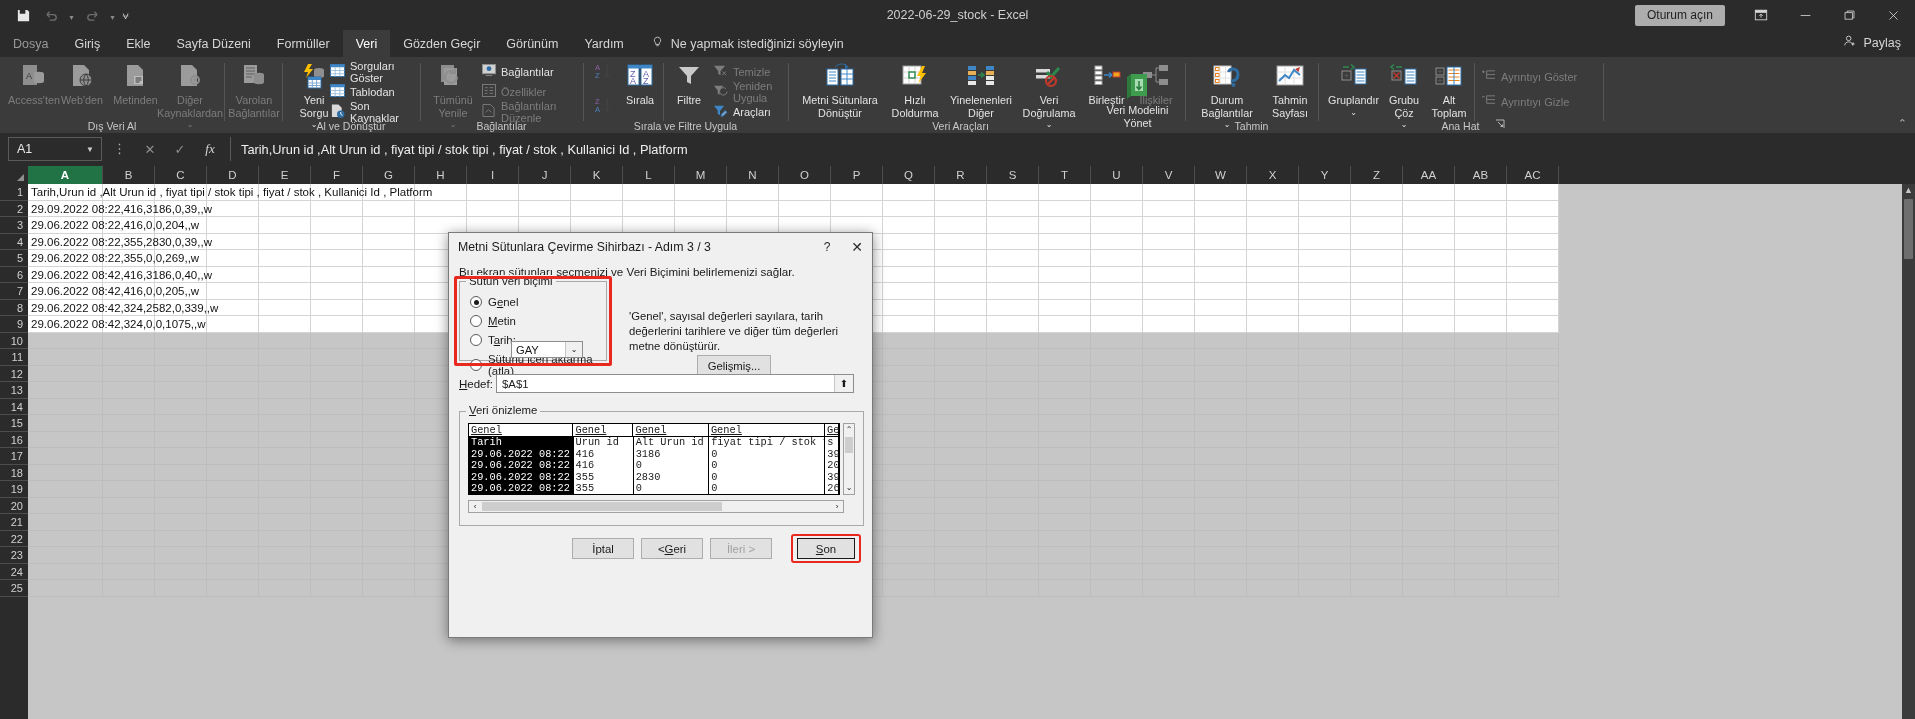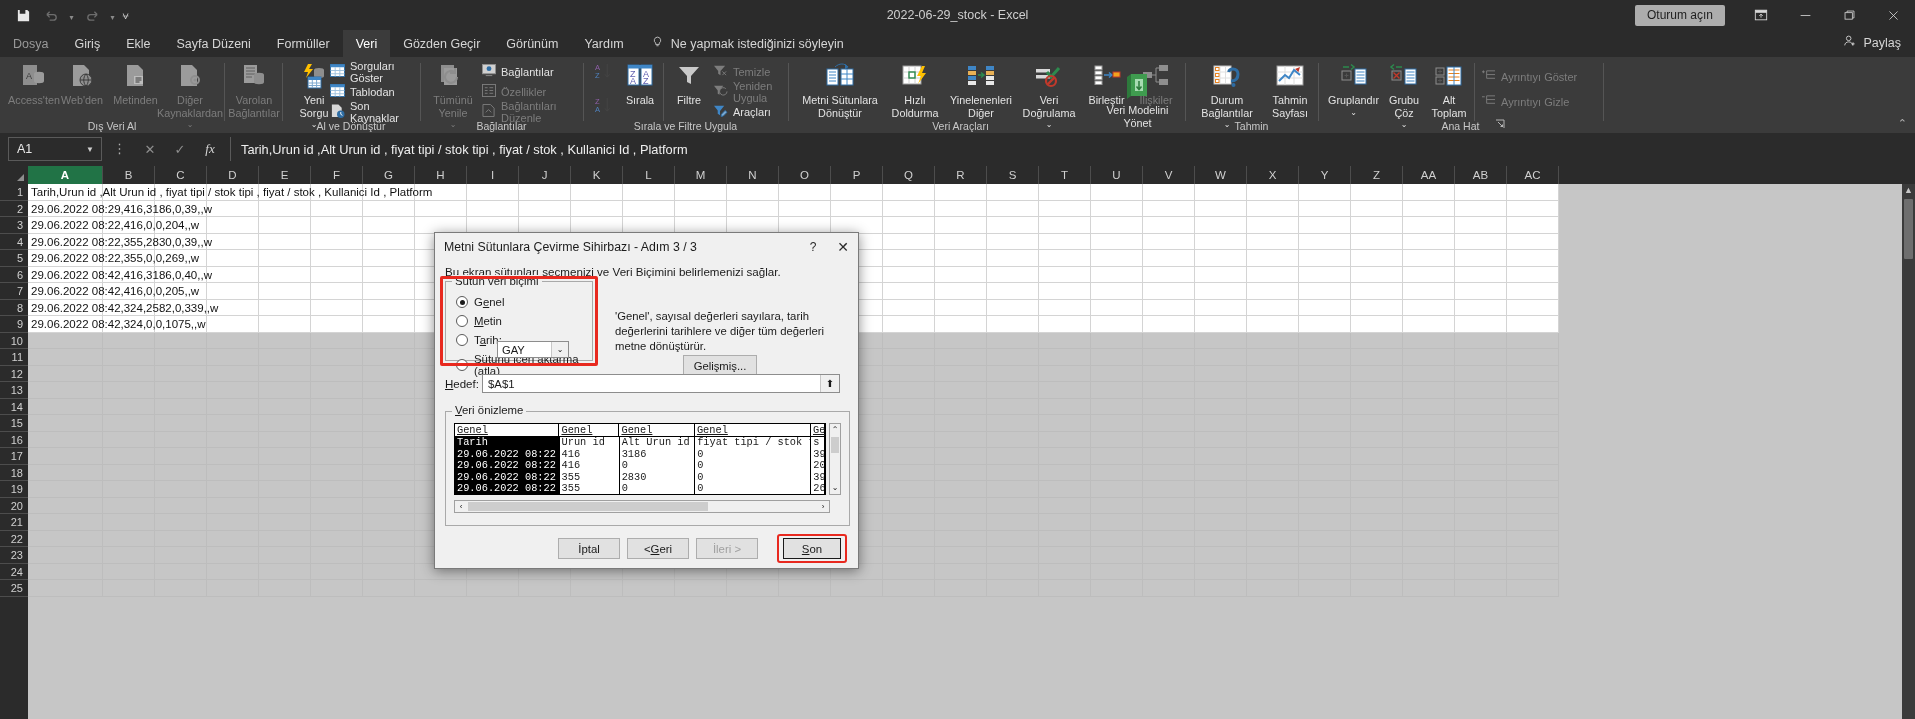--- a/index.html
+++ b/index.html
@@ -111,21 +111,21 @@
     overflow:hidden; white-space:nowrap;
   }
   .ccell.empty { background:#c6c6c6; border-right:1px solid #bdbdbd; border-bottom:1px solid #bdbdbd; }
   .selbox { position:absolute; border:2px solid #217346; pointer-events:none; }
   .vscroll { position:absolute; right:0; top:18px; width:13px; bottom:0; background:#3b3b3b; }
   .vscroll .up, .vscroll .dn { color:#c8c8c8; font-size:9px; text-align:center; height:13px; line-height:13px;}
   .vthumb { position:absolute; left:2px; top:15px; width:9px; height:60px; background:#6e6e6e; border-radius:1px;}
 
   
   .dialog {
-    position:absolute; left:434px; top:232px; width:425px; height:337px;
+    position:absolute; left:448px; top:232px; width:425px; height:406px;
     background:#f0f0f0; border:1px solid #7a7a7a; box-shadow:0 2px 12px rgba(0,0,0,.45);
     font-size:11.7px; color:#1a1a1a;
   }
   .dtitle { height:27px; display:flex; align-items:center; padding-left:9px; font-size:12.3px; color:#1b1b1b;}
   .dtbtns { position:absolute; right:0; top:0; display:flex; }
   .dtbtns span { width:30px; height:27px; display:flex; align-items:center; justify-content:center; font-size:12px; color:#2a2a2a;}
   .dtbtns span.x { font-size:14px; }
   .dsub { position:absolute; left:10px; top:32px; font-size:11.6px; color:#1a1a1a;}
 
   .fieldset {
@@ -802,21 +802,21 @@
         <div class="ccell" style="width: 52px;"></div>
         <div class="ccell" style="width: 52px;"></div>
         <div class="ccell" style="width: 52px;"></div>
         <div class="ccell" style="width: 52px;"></div>
         <div class="ccell" style="width: 52px;"></div>
         <div class="ccell" style="width: 52px;"></div>
         <div class="ccell" style="width: 52px;"></div>
       </div>
       <div class="crow">
         <div class="ccell" style="width: 75px; overflow: visible; position: relative; z-index: 2;">
-          <span style="position: absolute; left: 3px; top: 0px; white-space: nowrap;">29.06.2022 08:29,416,3186,0,39,,w</span>
+          <span style="position: absolute; left: 3px; top: 0px; white-space: nowrap;">29.09.2022 08:22,416,3186,0,39,,w</span>
         </div>
         <div class="ccell" style="width: 52px;"></div>
         <div class="ccell" style="width: 52px;"></div>
         <div class="ccell" style="width: 52px;"></div>
         <div class="ccell" style="width: 52px;"></div>
         <div class="ccell" style="width: 52px;"></div>
         <div class="ccell" style="width: 52px;"></div>
         <div class="ccell" style="width: 52px;"></div>
         <div class="ccell" style="width: 52px;"></div>
         <div class="ccell" style="width: 52px;"></div>

